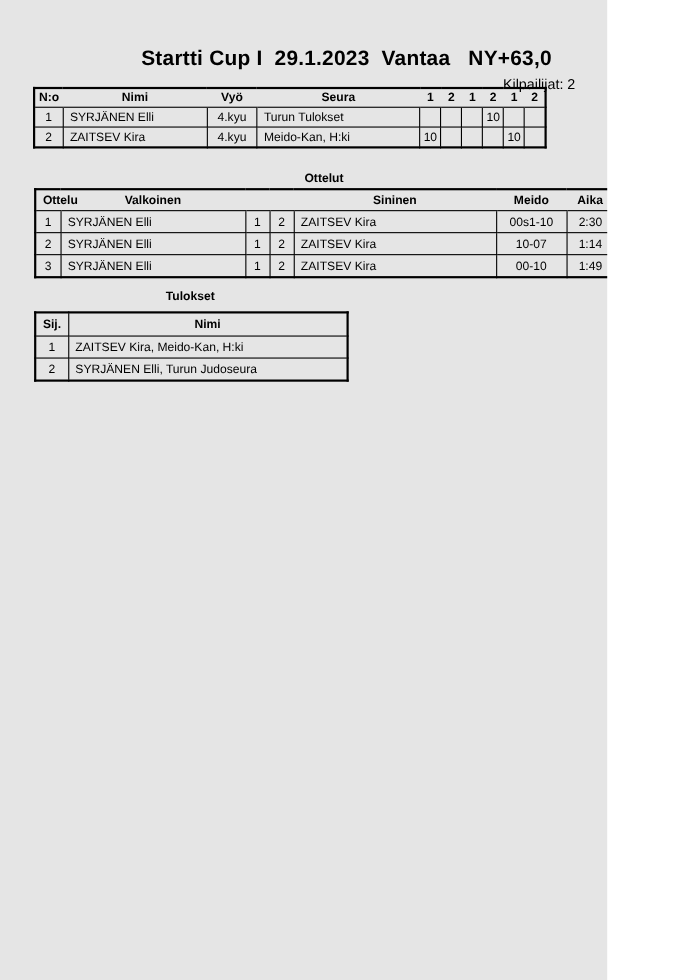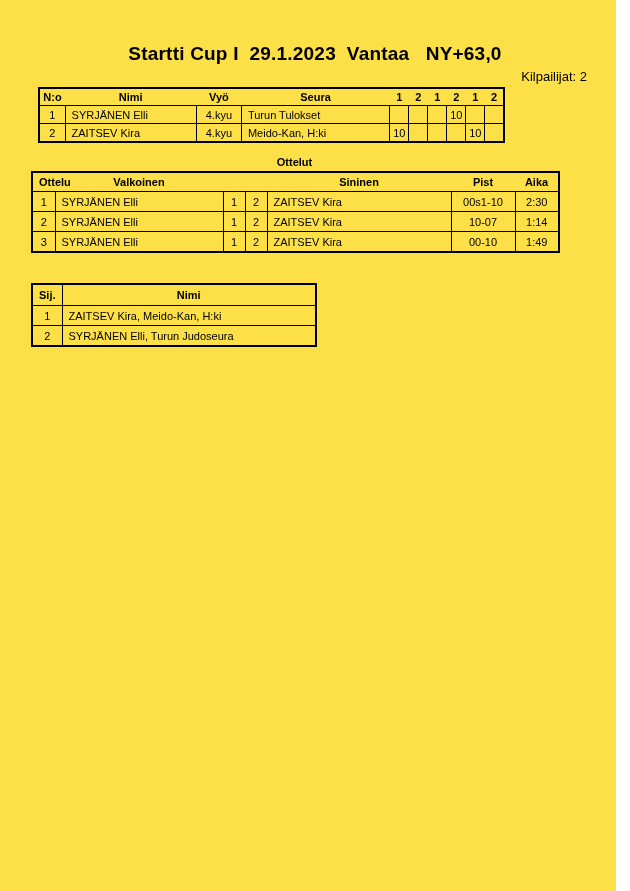--- a/index.html
+++ b/index.html
@@ -1,20 +1,20 @@
 <!DOCTYPE html>
 <html><head>
 <meta charset="utf-8">
 <style>
   html, body { margin: 0; padding: 0; background: #ffffff; }
   .page {
     position: relative;
-    width: 616px;
+    width: 552px;
     height: 891px;
-    background: #fde047;
+    background: #e5e5e5;
     color: #000000;
     font-family: "Liberation Sans", sans-serif;
     overflow: hidden;
   }
   .main-title {
     position: absolute;
     top: 43px; left: 0; width: 630px;
     text-align: center;
     font-size: 19px;
     font-weight: bold;
@@ -54,21 +54,21 @@
     font-weight: bold;
     border: none;
     border-bottom: 1px solid #000;
     overflow: visible;
   }
   td { border: 1px solid #000; overflow: hidden; }
   .c { text-align: center; }
   .l { text-align: left; padding-left: 6px; }
   .hl { text-align: left; padding-left: 6px; }
 
-  .t1  { left: 30px;  top: 87px;  width: 467px; margin-left: 8px; }
+  .t1  { left: 30px;  top: 79px;  width: 467px; }
   .t1 th  { height: 16px; }
   .t1 td  { height: 17px; }
   .t1v { left: 500px; top: 89px;  width: 73px; }
   .t1v th { height: 16px; }
   .t1v td { height: 17px; }
   .t2  { left: 31px;  top: 171px; width: 527px; }
   .t2 th  { height: 18px; }
   .t2 td  { height: 19px; }
   .t3  { left: 31px;  top: 283px; width: 284px; }
   .t3 th  { height: 20px; }
@@ -152,21 +152,21 @@
         <col style="width:64px">
         <col style="width:44px">
     </colgroup>
     <thead>
       <tr>
         <th class="hl">Ottelu</th>
         <th class="c">Valkoinen</th>
         <th></th>
         <th></th>
         <th class="c">Sininen</th>
-        <th class="c">Pist</th>
+        <th class="c">Meido</th>
         <th class="c">Aika</th>
       </tr>
     </thead>
     <tbody>
       <tr>
         <td class="c">1</td>
         <td class="l">SYRJÄNEN Elli</td>
         <td class="c">1</td>
         <td class="c">2</td>
         <td class="l">ZAITSEV Kira</td>
@@ -187,20 +187,21 @@
         <td class="l">SYRJÄNEN Elli</td>
         <td class="c">1</td>
         <td class="c">2</td>
         <td class="l">ZAITSEV Kira</td>
         <td class="c">00-10</td>
         <td class="c">1:49</td>
       </tr>
     </tbody>
   </table>
 
+  <div class="sec-title tul-title">Tulokset</div>
 
   <table class="t3">
     <colgroup>
       <col style="width:30px">
         <col style="width:254px">
     </colgroup>
     <thead>
       <tr>
         <th class="c sij-h">Sij.</th>
         <th class="c">Nimi</th>

